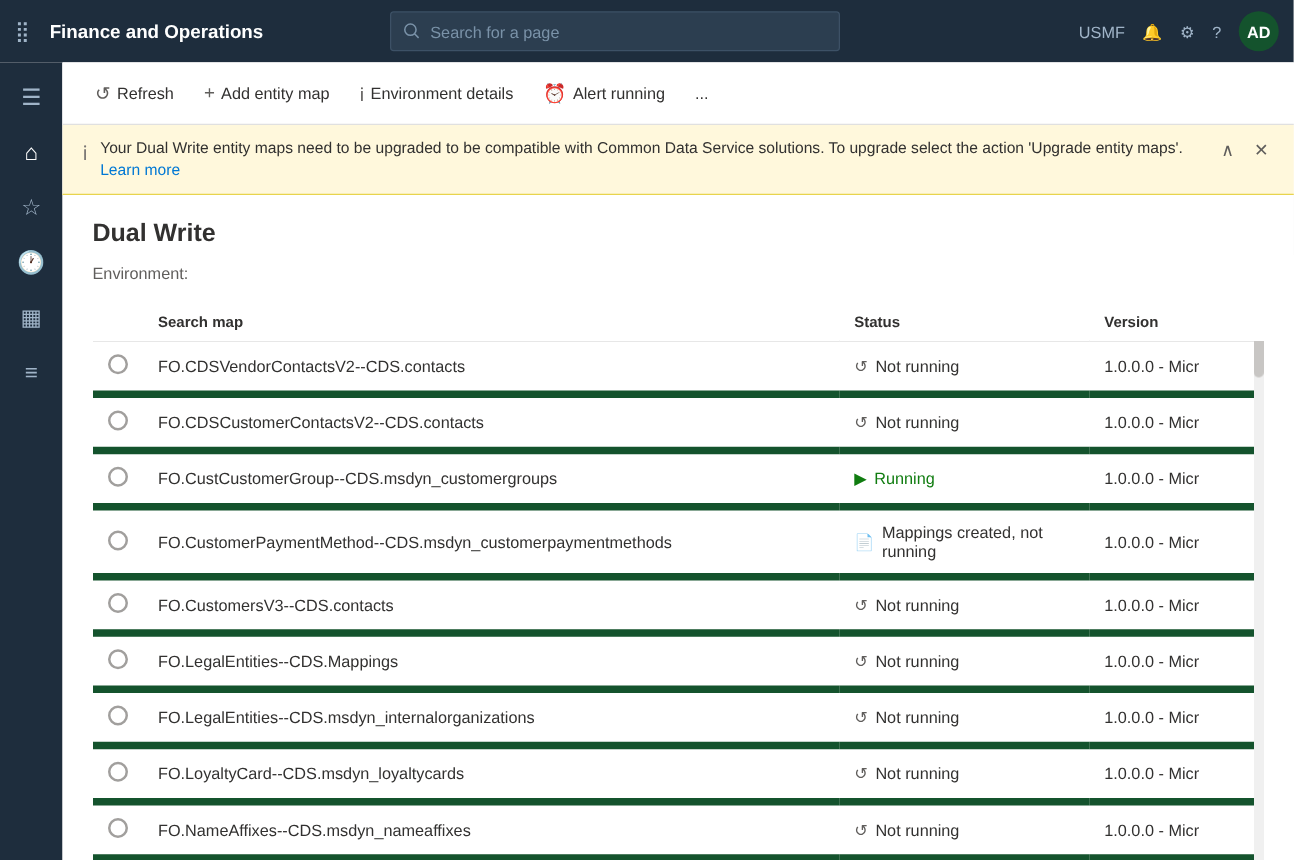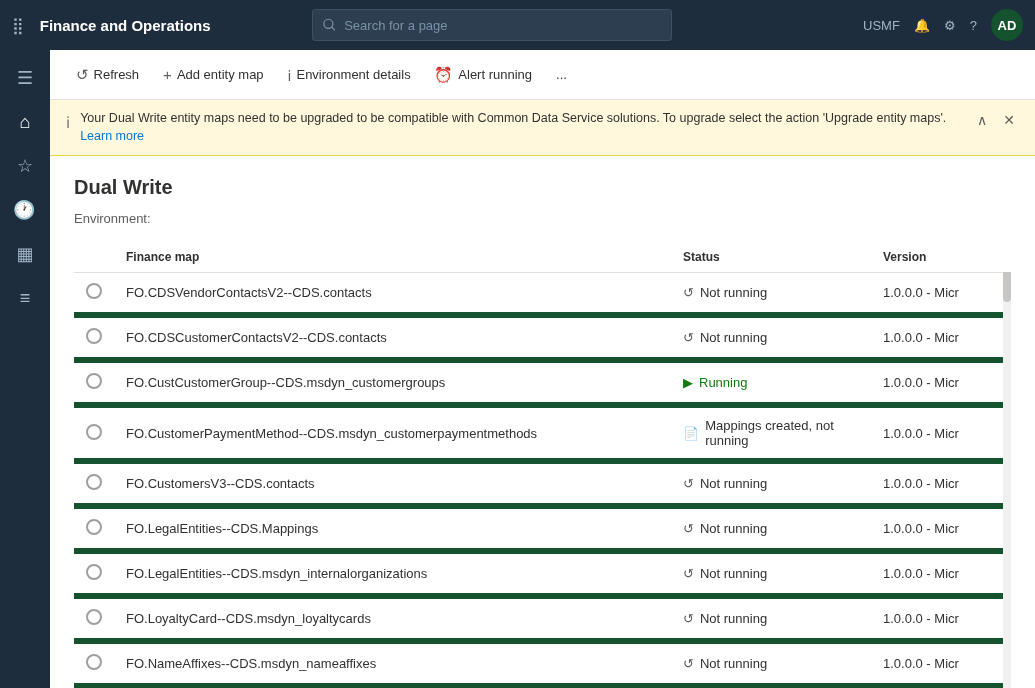--- a/index.html
+++ b/index.html
@@ -337,21 +337,21 @@
 
     <div class="table-container">
       <div class="scrollbar-track">
         <div class="scrollbar-thumb"></div>
       </div>
       <div class="table-wrapper">
         <table>
           <thead>
             <tr>
               <th class="td-radio"></th>
-              <th class="td-entity">Finance map</th>
+              <th class="td-entity">Search map</th>
               <th class="td-status">Status</th>
               <th class="td-version">Version</th>
             </tr>
           </thead>
           <tbody id="table-body">
           <tr>
                 <td class="td-radio"><span class="row-radio"></span></td>
                 <td class="td-entity">FO.CDSVendorContactsV2--CDS.contacts</td>
                 <td class="td-status">
                   <div class="status-cell">

